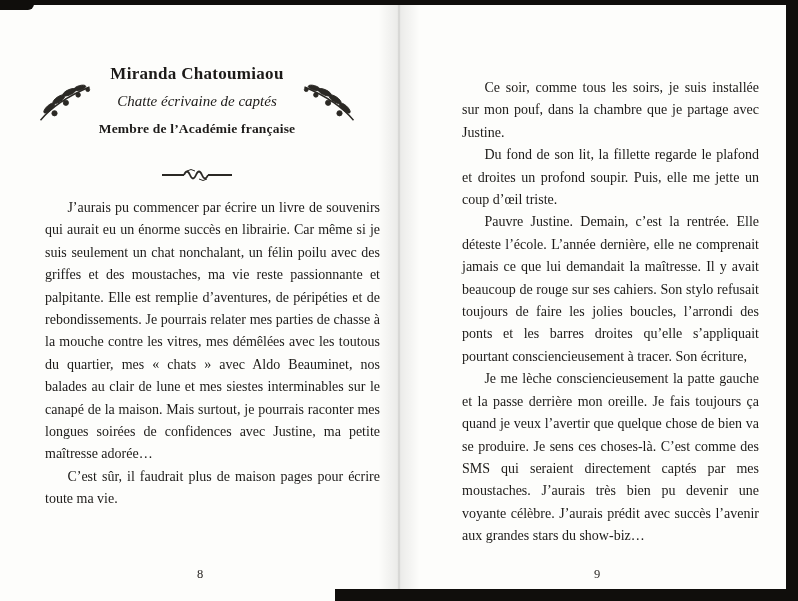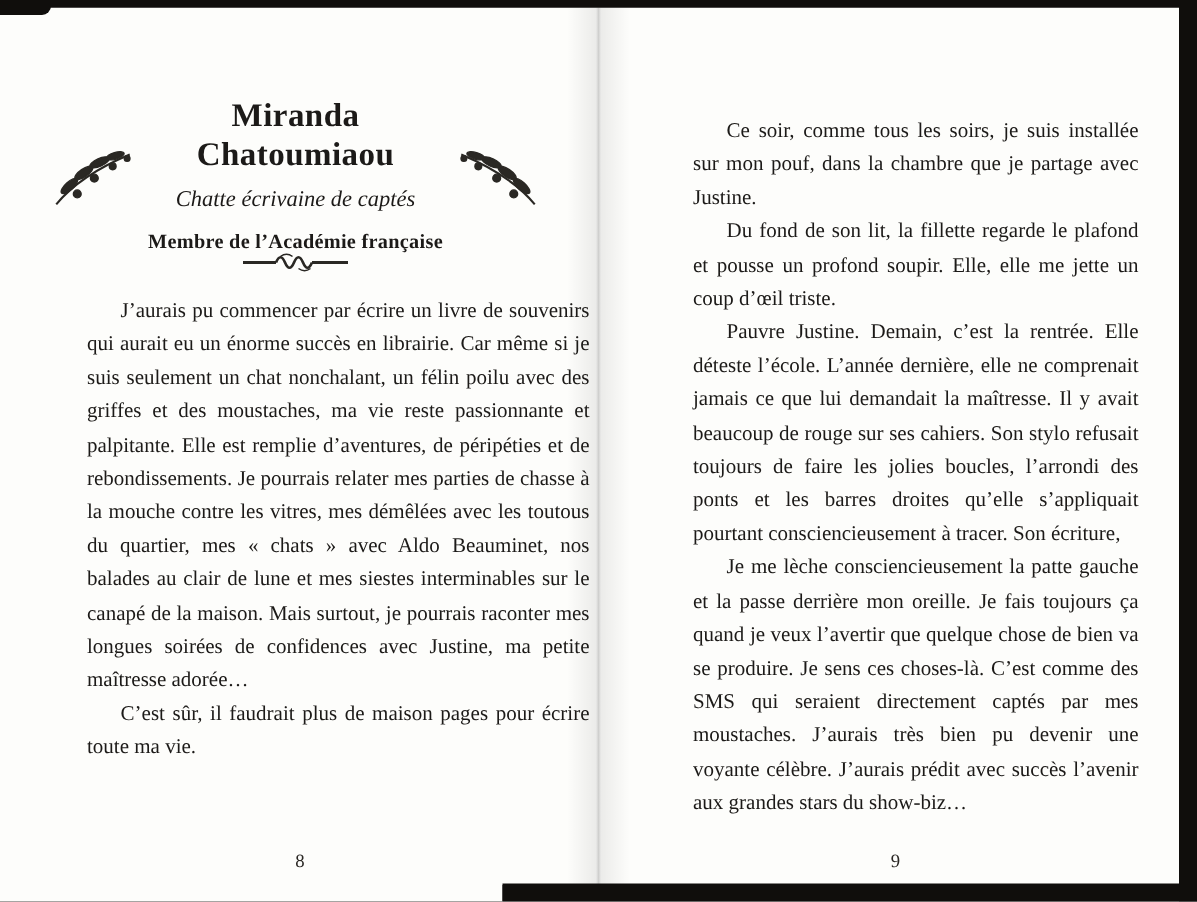--- a/index.html
+++ b/index.html
@@ -29,42 +29,42 @@
   
   .header{
     position:absolute;left:34px;top:64px;width:326px;
     display:flex;align-items:center;justify-content:center;gap:6px;
   }
   .branch{flex:0 0 auto;width:56px;height:50px;}
   .branch svg{width:100%;height:100%;}
   .branch.mirror svg{transform:scaleX(-1);}
   .titles{flex:0 1 auto;text-align:center;}
   .book-title{
-    margin:0;font-size:22px;font-weight:bold;letter-spacing:0.3px;
+    margin:0;font-size:17px;font-weight:bold;letter-spacing:0.3px;
     font-family:"Liberation Serif","DejaVu Serif",serif;
   }
   .book-subtitle{
     margin:9px 0 0 0;font-size:15px;font-style:italic;
   }
   .affiliation{
     margin:11px 0 0 0;font-size:13.5px;font-weight:bold;letter-spacing:0.2px;
   }
   .ornament{
     position:absolute;left:34px;top:164px;width:326px;height:22px;
     display:flex;align-items:center;justify-content:center;
   }
 
   
   .body-col{
     text-align:justify;
     font-size:14px;line-height:22.4px;
     hyphens:auto;-webkit-hyphens:auto;
   }
   .body-col p{margin:0;text-indent:1.6em;}
-  .left-body{position:absolute;left:58px;top:197px;width:335px;}
+  .left-body{position:absolute;left:45px;top:197px;width:335px;}
   .right-body{position:absolute;left:462px;top:61px;width:297px;margin-top:16px;}
 
   .pagenum{
     position:absolute;top:567px;width:30px;text-align:center;
     font-size:12.5px;color:#2a2724;
   }
   .pagenum.left{left:185px;}
   .pagenum.right{left:582px;}
 </style>
 </head>
@@ -125,21 +125,21 @@
 
 <div class="body-col left-body">
   <p>J’aurais pu commencer par écrire un livre de souvenirs qui aurait eu un énorme succès en librairie. Car même si je suis seulement un chat nonchalant, un félin poilu avec des griffes et des moustaches, ma vie reste passionnante et palpitante. Elle est remplie d’aventures, de péripéties et de rebondissements. Je pourrais relater mes parties de chasse à la mouche contre les vitres, mes démêlées avec les toutous du quartier, mes « chats » avec Aldo Beauminet, nos balades au clair de lune et mes siestes interminables sur le canapé de la maison. Mais surtout, je pourrais raconter mes longues soirées de confidences avec Justine, ma petite maîtresse adorée…</p>
   <p>C’est sûr, il faudrait plus de maison pages pour écrire toute ma vie.</p>
 </div>
 
 <div class="pagenum left">8</div>
 
 <div class="body-col right-body">
   <p>Ce soir, comme tous les soirs, je suis installée sur mon pouf, dans la chambre que je partage avec Justine.</p>
-  <p>Du fond de son lit, la fillette regarde le plafond et pousse un profond soupir. Elle, elle me jette un coup d’œil triste.</p>
+  <p>Du fond de son lit, la fillette regarde le plafond et droites un profond soupir. Puis, elle me jette un coup d’œil triste.</p>
   <p>Pauvre Justine. Demain, c’est la rentrée. Elle déteste l’école. L’année dernière, elle ne comprenait jamais ce que lui demandait la maîtresse. Il y avait beaucoup de rouge sur ses cahiers. Son stylo refusait toujours de faire les jolies boucles, l’arrondi des ponts et les barres droites qu’elle s’appliquait pourtant consciencieusement à tracer. Son écriture,</p>
   <p>Je me lèche consciencieusement la patte gauche et la passe derrière mon oreille. Je fais toujours ça quand je veux l’avertir que quelque chose de bien va se produire. Je sens ces choses-là. C’est comme des SMS qui seraient directement captés par mes moustaches. J’aurais très bien pu devenir une voyante célèbre. J’aurais prédit avec succès l’avenir aux grandes stars du show-biz…</p>
 </div>
 
 <div class="pagenum right">9</div>
 
 <div class="edge edge-top"></div>
 <div class="edge edge-top-blob"></div>
 <div class="edge edge-right"></div>
 <div class="edge edge-bottom"></div>

